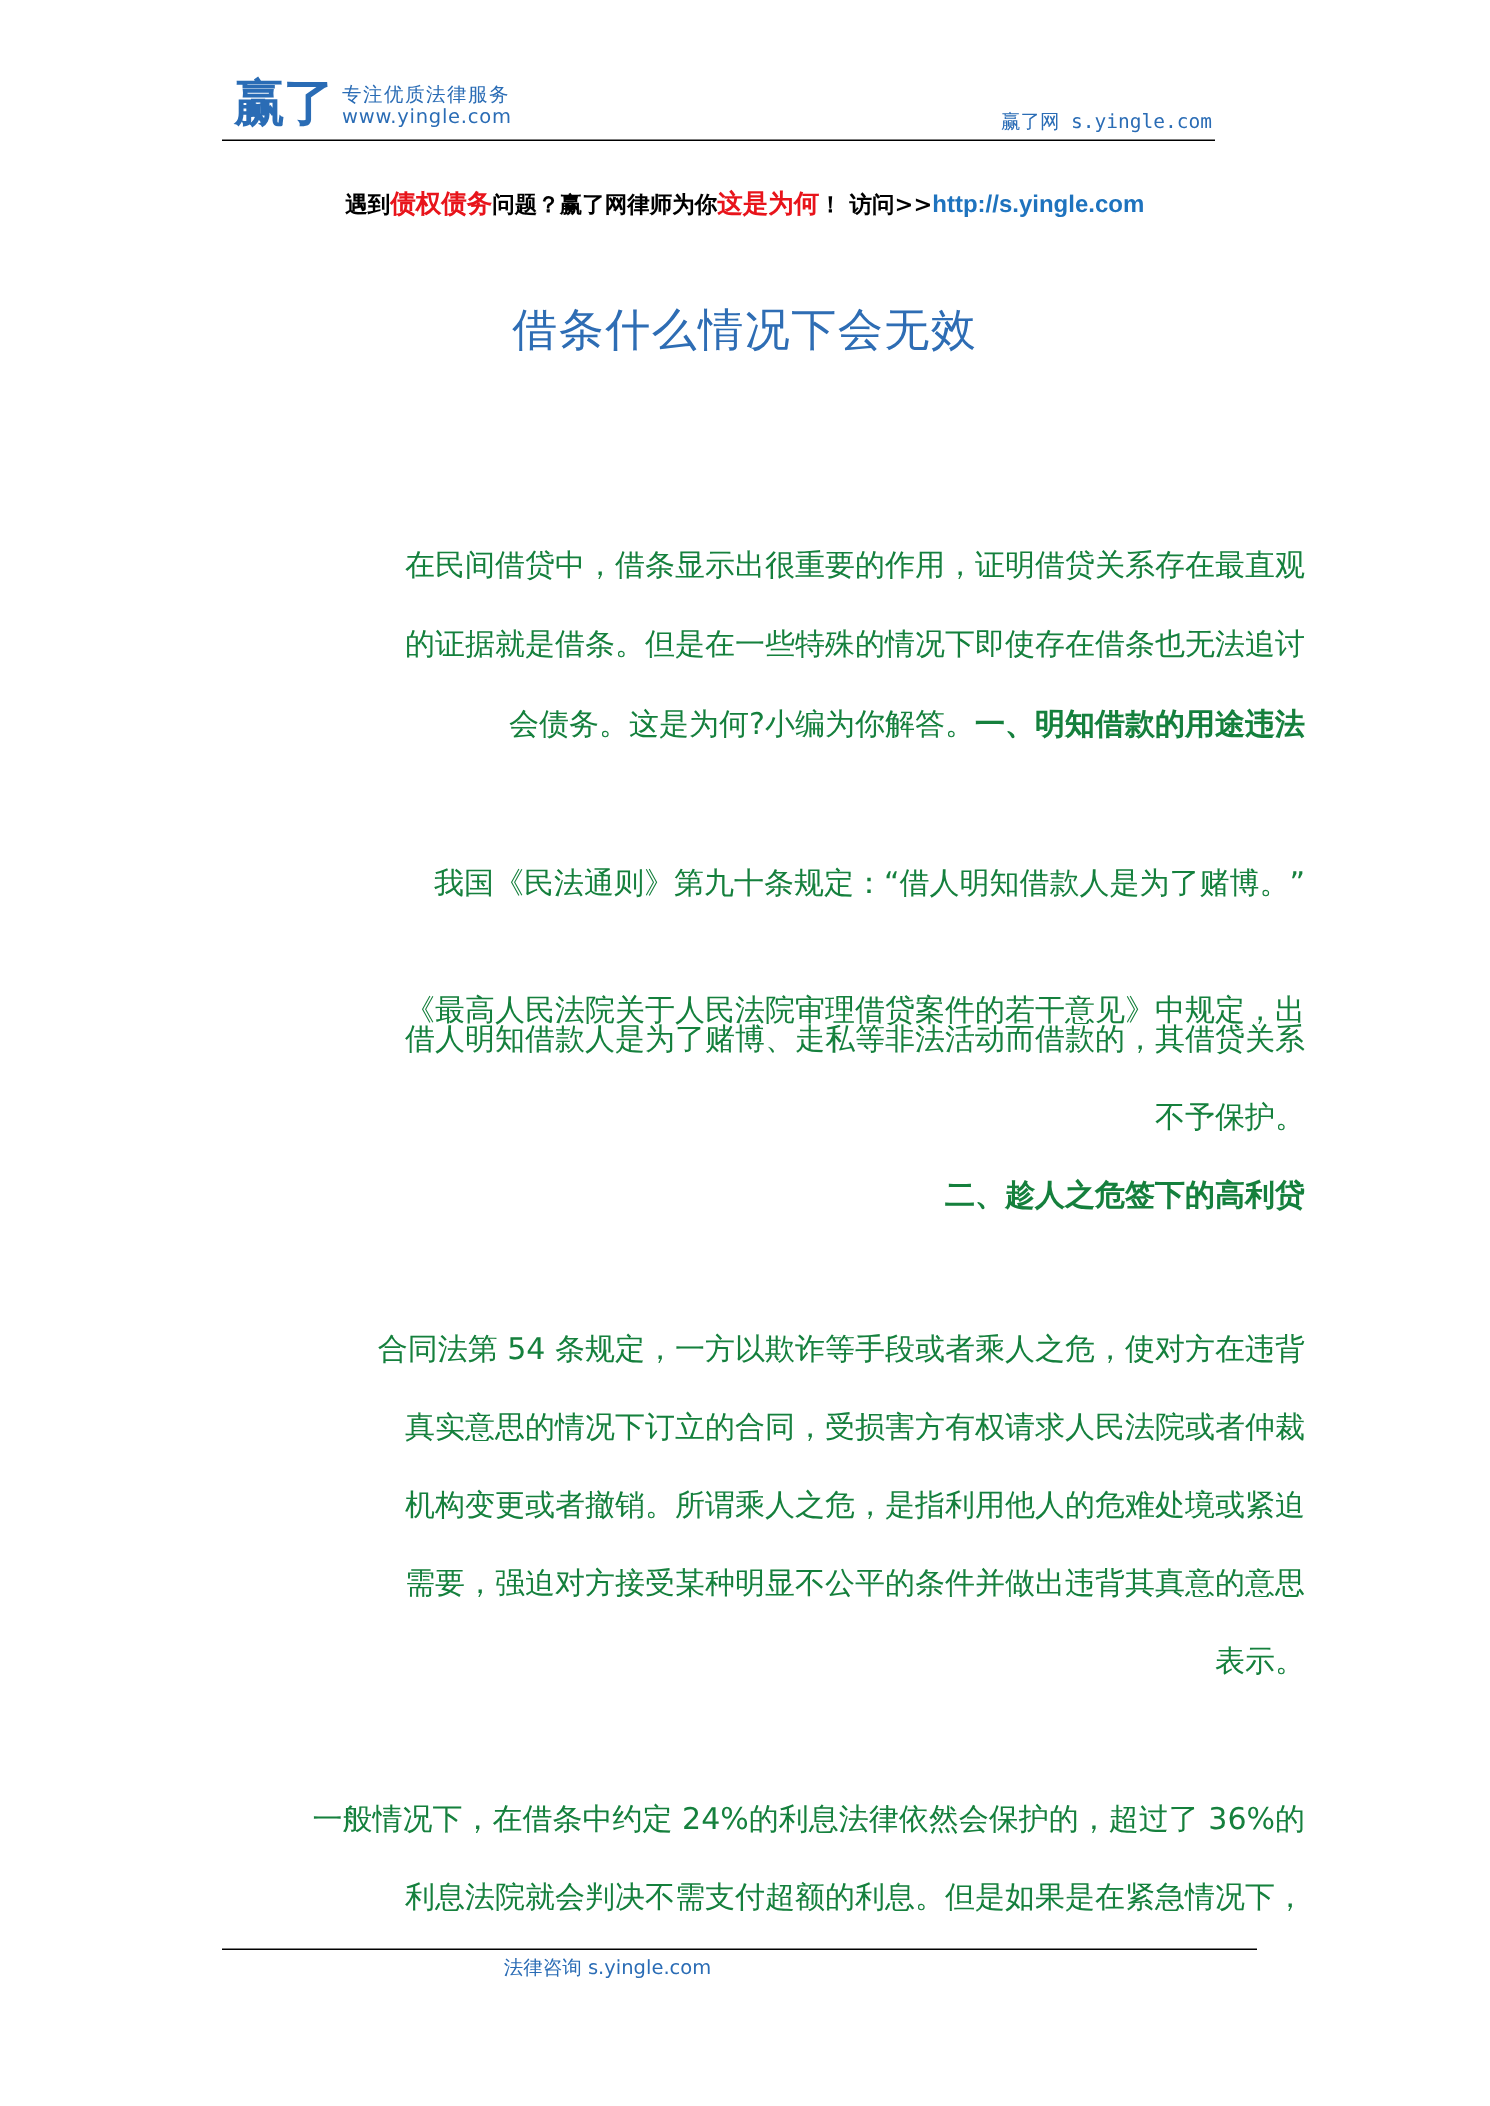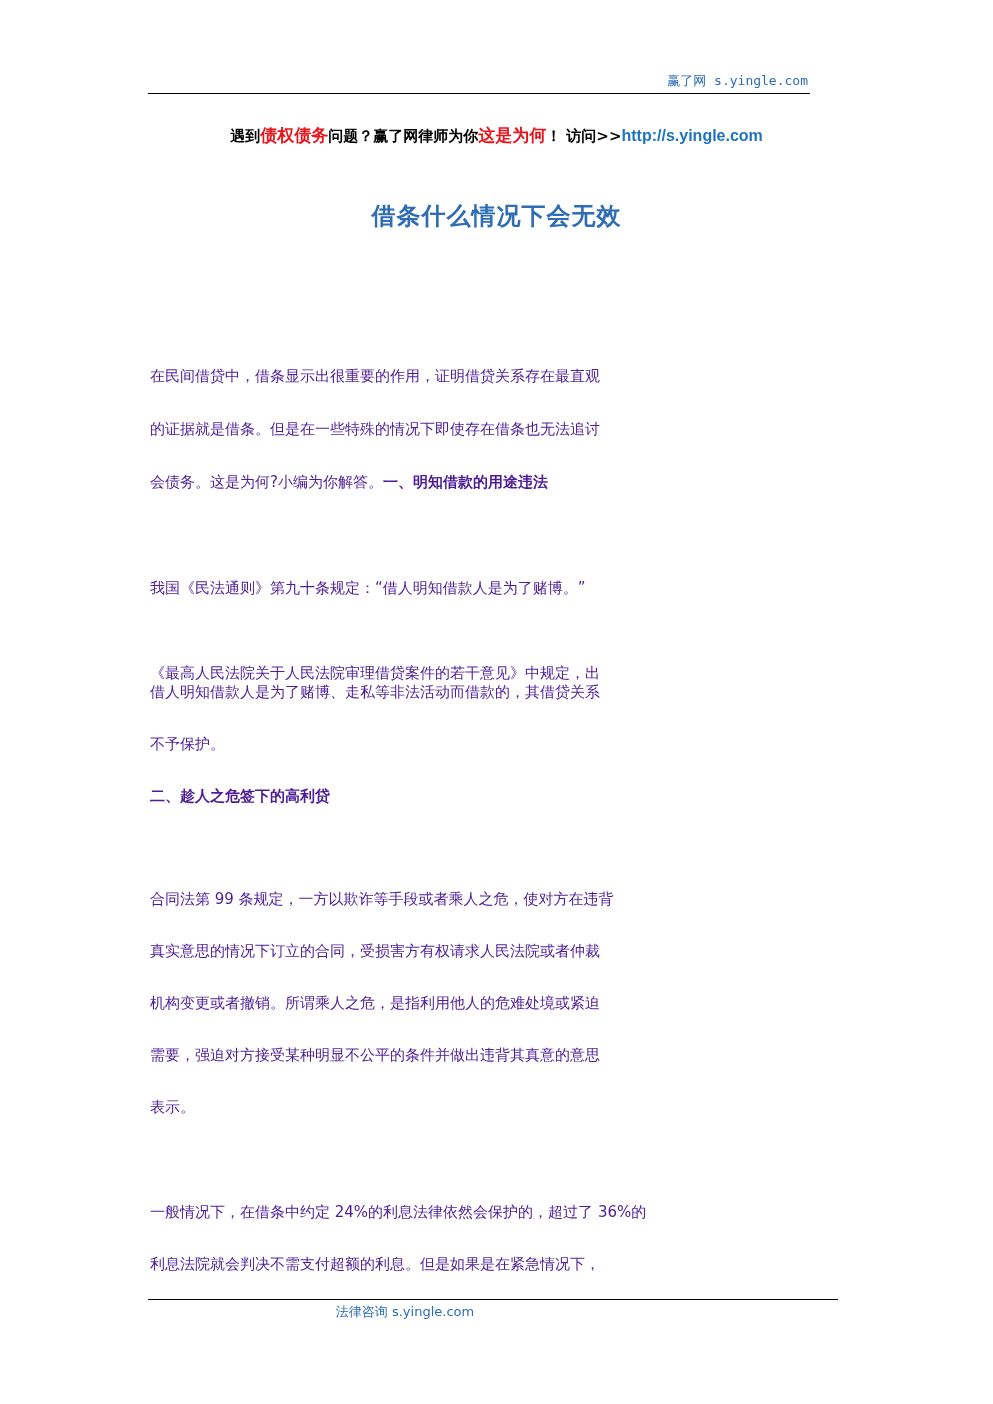--- a/index.html
+++ b/index.html
@@ -16,54 +16,61 @@
     .header-right { position: absolute; right: 2px; top: 22px; font-size: 13px; color: #2a6cb5;
                     font-family: "DejaVu Sans Mono", monospace; }
     .header-line { position: absolute; left: 148px; top: 93px; width: 662px; height: 1px; background: #000; }
 
     .promo { position: absolute; left: 0; top: 124px; width: 993px; text-align: center;
              font-size: 15px; font-weight: bold; color: #000; font-family: "DejaVu Serif", serif; }
     .promo .red { color: #e8141b; font-size: 17px; }
     .promo .link { color: #1e73be; font-family: "Liberation Sans", sans-serif; font-size: 16px; }
 
     .title { position: absolute; left: 0; top: 200px; width: 993px; text-align: center;
-             font-size: 24px; color: #2e6db4; letter-spacing: 1px; font-weight: bold; }
+             font-size: 30px; color: #2e6db4; letter-spacing: 1px; }
 
-    .body-text { position: absolute; left: 150px; width: 720px; font-size: 15px; line-height: 20px;
-                 font-family: "DejaVu Sans", sans-serif; color: #4c1d95; white-space: nowrap; }
+    .body-text { position: absolute; left: 150px; width: 720px; font-size: 20px; line-height: 20px;
+                 font-family: "DejaVu Sans", sans-serif; color: #15803d; white-space: nowrap; text-align: right; }
     .b { font-weight: bold; }
 
     .footer-line { position: absolute; left: 148px; top: 1299px; width: 690px; height: 1px; background: #000; }
     .footer { position: absolute; left: 0; top: 1303px; width: 810px; text-align: center;
               font-size: 13px; color: #2a6cb5; }
   </style>
 </head>
 <body>
 
 <div class="header">
+  <div class="logo">
+    <span class="logo-mark">赢了</span>
+    <span class="logo-text">
+      <span class="logo-slogan">专注优质法律服务</span>
+      <span class="logo-url">www.yingle.com</span>
+    </span>
+  </div>
   <span class="header-right">赢了网 s.yingle.com</span>
 </div>
 <div class="header-line"></div>
 
 <div class="promo">
   <span>遇到</span><span class="red">债权债务</span><span>问题？赢了网律师为你</span><span class="red">这是为何</span><span>！ 访问&gt;&gt;</span><span class="link">http://s.yingle.com</span>
 </div>
 
 <div class="title">借条什么情况下会无效</div>
 
 <div id="body-lines">
     <div class="body-text" style="top: 366px;"><span>在民间借贷中，借条显示出很重要的作用，证明借贷关系存在最直观</span></div>
     <div class="body-text" style="top: 419px;"><span>的证据就是借条。但是在一些特殊的情况下即使存在借条也无法追讨</span></div>
     <div class="body-text" style="top: 472px;"><span>会债务。这是为何?小编为你解答。</span><span class="b">一、明知借款的用途违法</span></div>
     <div class="body-text" style="top: 578px;"><span>我国《民法通则》第九十条规定：“借人明知借款人是为了赌博。”</span></div>
     <div class="body-text" style="top: 663px;"><span>《最高人民法院关于人民法院审理借贷案件的若干意见》中规定，出</span></div>
     <div class="body-text" style="top: 682px;"><span>借人明知借款人是为了赌博、走私等非法活动而借款的，其借贷关系</span></div>
     <div class="body-text" style="top: 734px;"><span>不予保护。</span></div>
     <div class="body-text" style="top: 786px;"><span></span><span class="b">二、趁人之危签下的高利贷</span></div>
-    <div class="body-text" style="top: 889px;"><span>合同法第 99 条规定，一方以欺诈等手段或者乘人之危，使对方在违背</span></div>
+    <div class="body-text" style="top: 889px;"><span>合同法第 54 条规定，一方以欺诈等手段或者乘人之危，使对方在违背</span></div>
     <div class="body-text" style="top: 941px;"><span>真实意思的情况下订立的合同，受损害方有权请求人民法院或者仲裁</span></div>
     <div class="body-text" style="top: 993px;"><span>机构变更或者撤销。所谓乘人之危，是指利用他人的危难处境或紧迫</span></div>
     <div class="body-text" style="top: 1045px;"><span>需要，强迫对方接受某种明显不公平的条件并做出违背其真意的意思</span></div>
     <div class="body-text" style="top: 1097px;"><span>表示。</span></div>
     <div class="body-text" style="top: 1202px;"><span>一般情况下，在借条中约定 24%的利息法律依然会保护的，超过了 36%的</span></div>
     <div class="body-text" style="top: 1254px;"><span>利息法院就会判决不需支付超额的利息。但是如果是在紧急情况下，</span></div>
   </div>
 
 <div class="footer-line"></div>
 <div class="footer">法律咨询 s.yingle.com</div>

